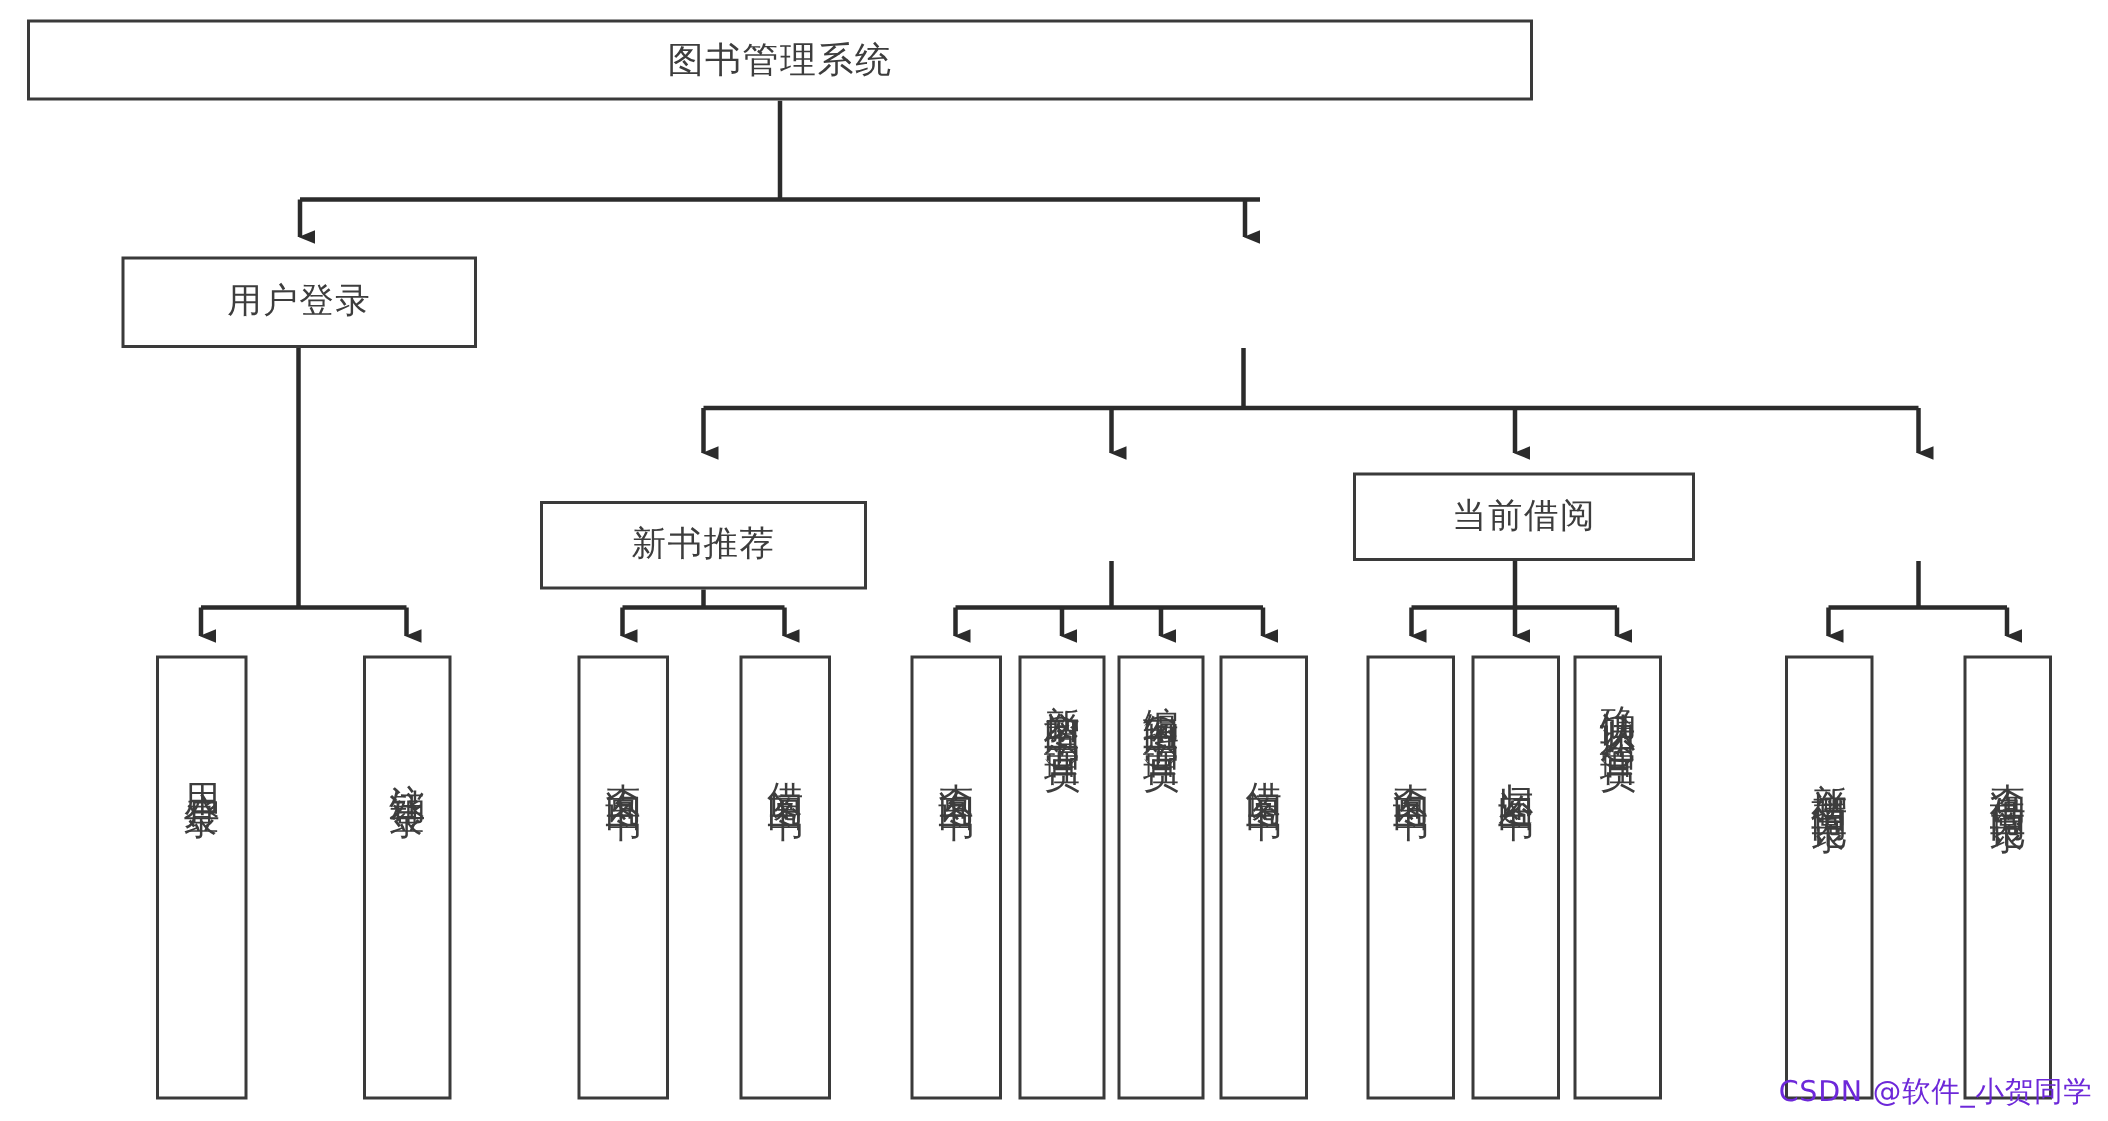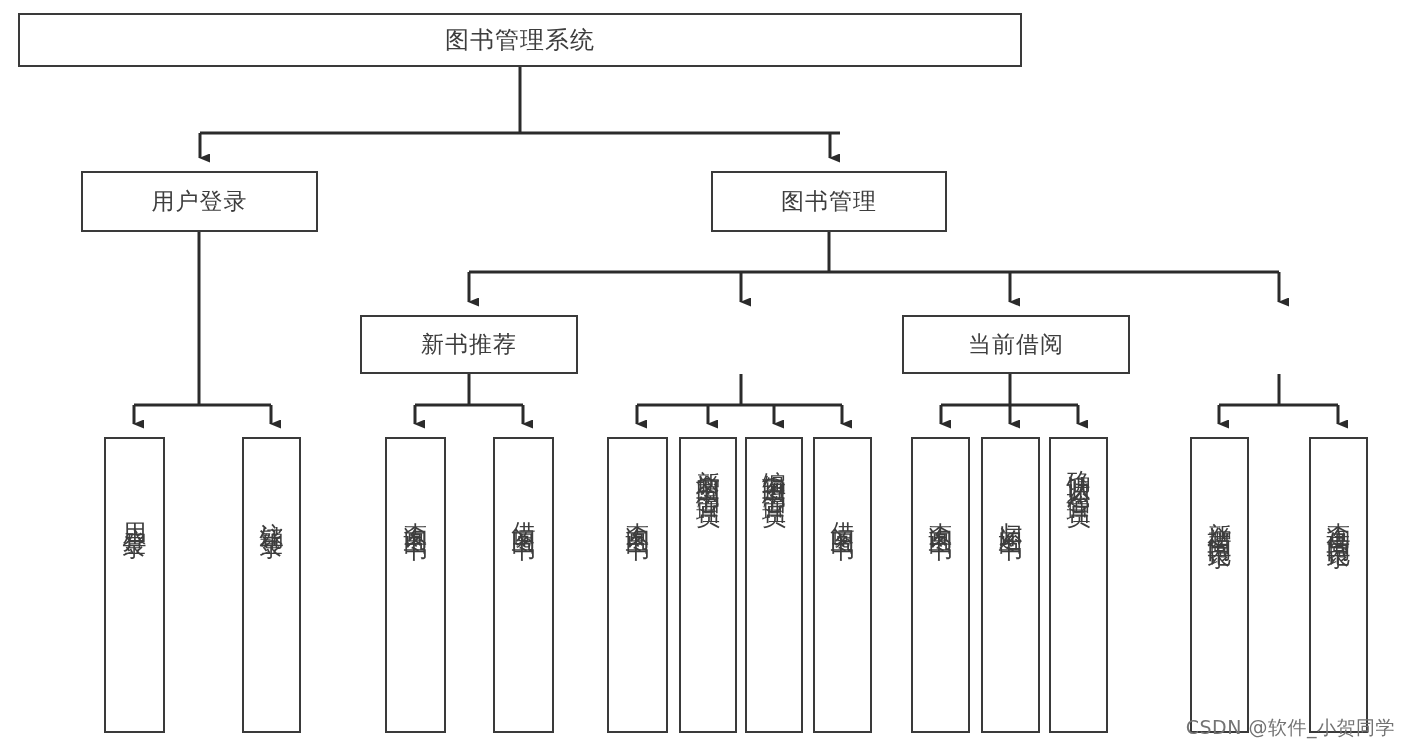--- a/index.html
+++ b/index.html
@@ -68,21 +68,21 @@
     padding-top: 56px;
   }
   .node.vertical.leaf-top .node-label {
     padding-top: 4px;
   }
   .watermark {
     position: absolute;
     right: 10px;
     bottom: 6px;
     font-size: 19px;
-    color: #737373;
+    color: #6d28d9;
     letter-spacing: 0.5px;
     z-index: 5;
     white-space: nowrap;
     font-family: "DejaVu Sans", "Liberation Sans", sans-serif;
   }
 </style>
 </head>
 <body>
 
 <div id="diagram-root">
@@ -150,25 +150,22 @@
   </svg>
 
   <div class="node root horizontal" style="left:18px; top:13px; width:1004px; height:54px;">
     <span class="node-label">图书管理系统</span>
   </div>
 
   <div class="node horizontal" style="left:81px; top:171px; width:237px; height:61px;">
     <span class="node-label">用户登录</span>
   </div>
 
-  <div class="node horizontal" style="left:711px; top:171px; width:236px; height:61px;">
-    <span class="node-label">图书管理</span>
-  </div>
-
-  <div class="node horizontal" style="left:360px; top:315px; width:218px; height:59px;">
+
+  <div class="node horizontal" style="left:360px; top:334px; width:218px; height:59px;">
     <span class="node-label">新书推荐</span>
   </div>
 
 
   <div class="node horizontal" style="left:902px; top:315px; width:228px; height:59px;">
     <span class="node-label">当前借阅</span>
   </div>
 
 
   <div class="node vertical leaf-mid" style="left:104px; top:437px; width:61px; height:296px;">

